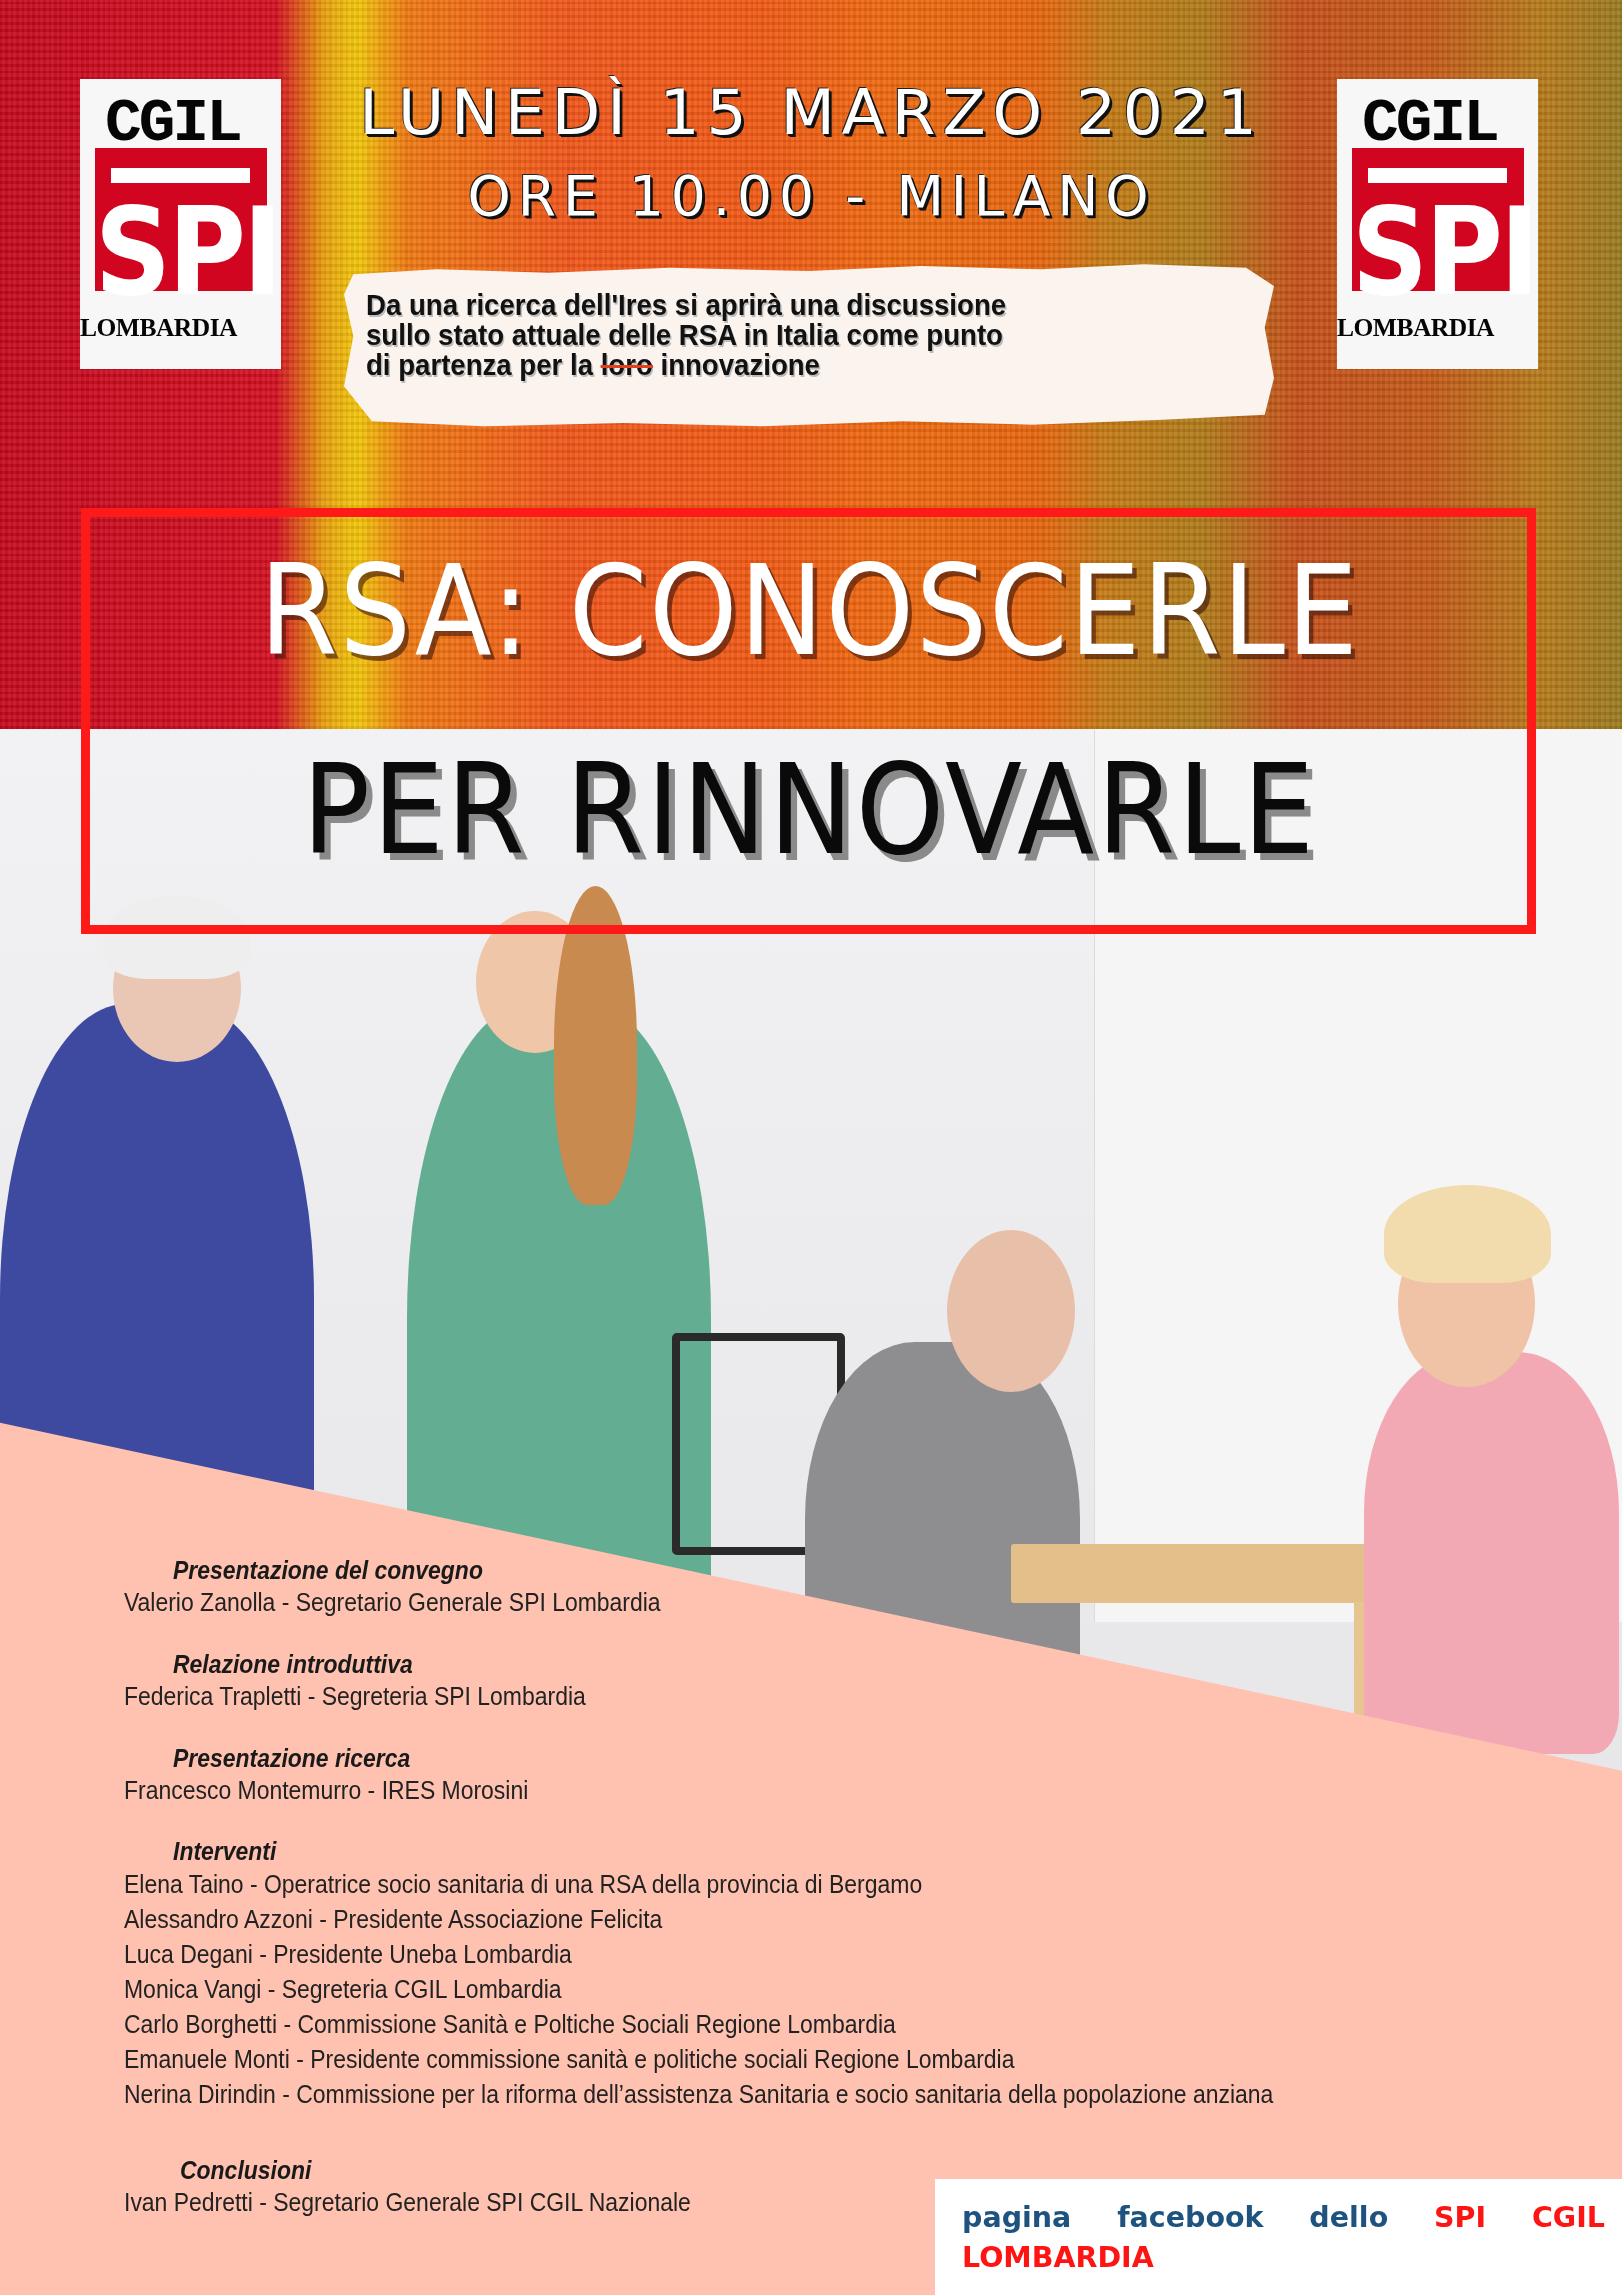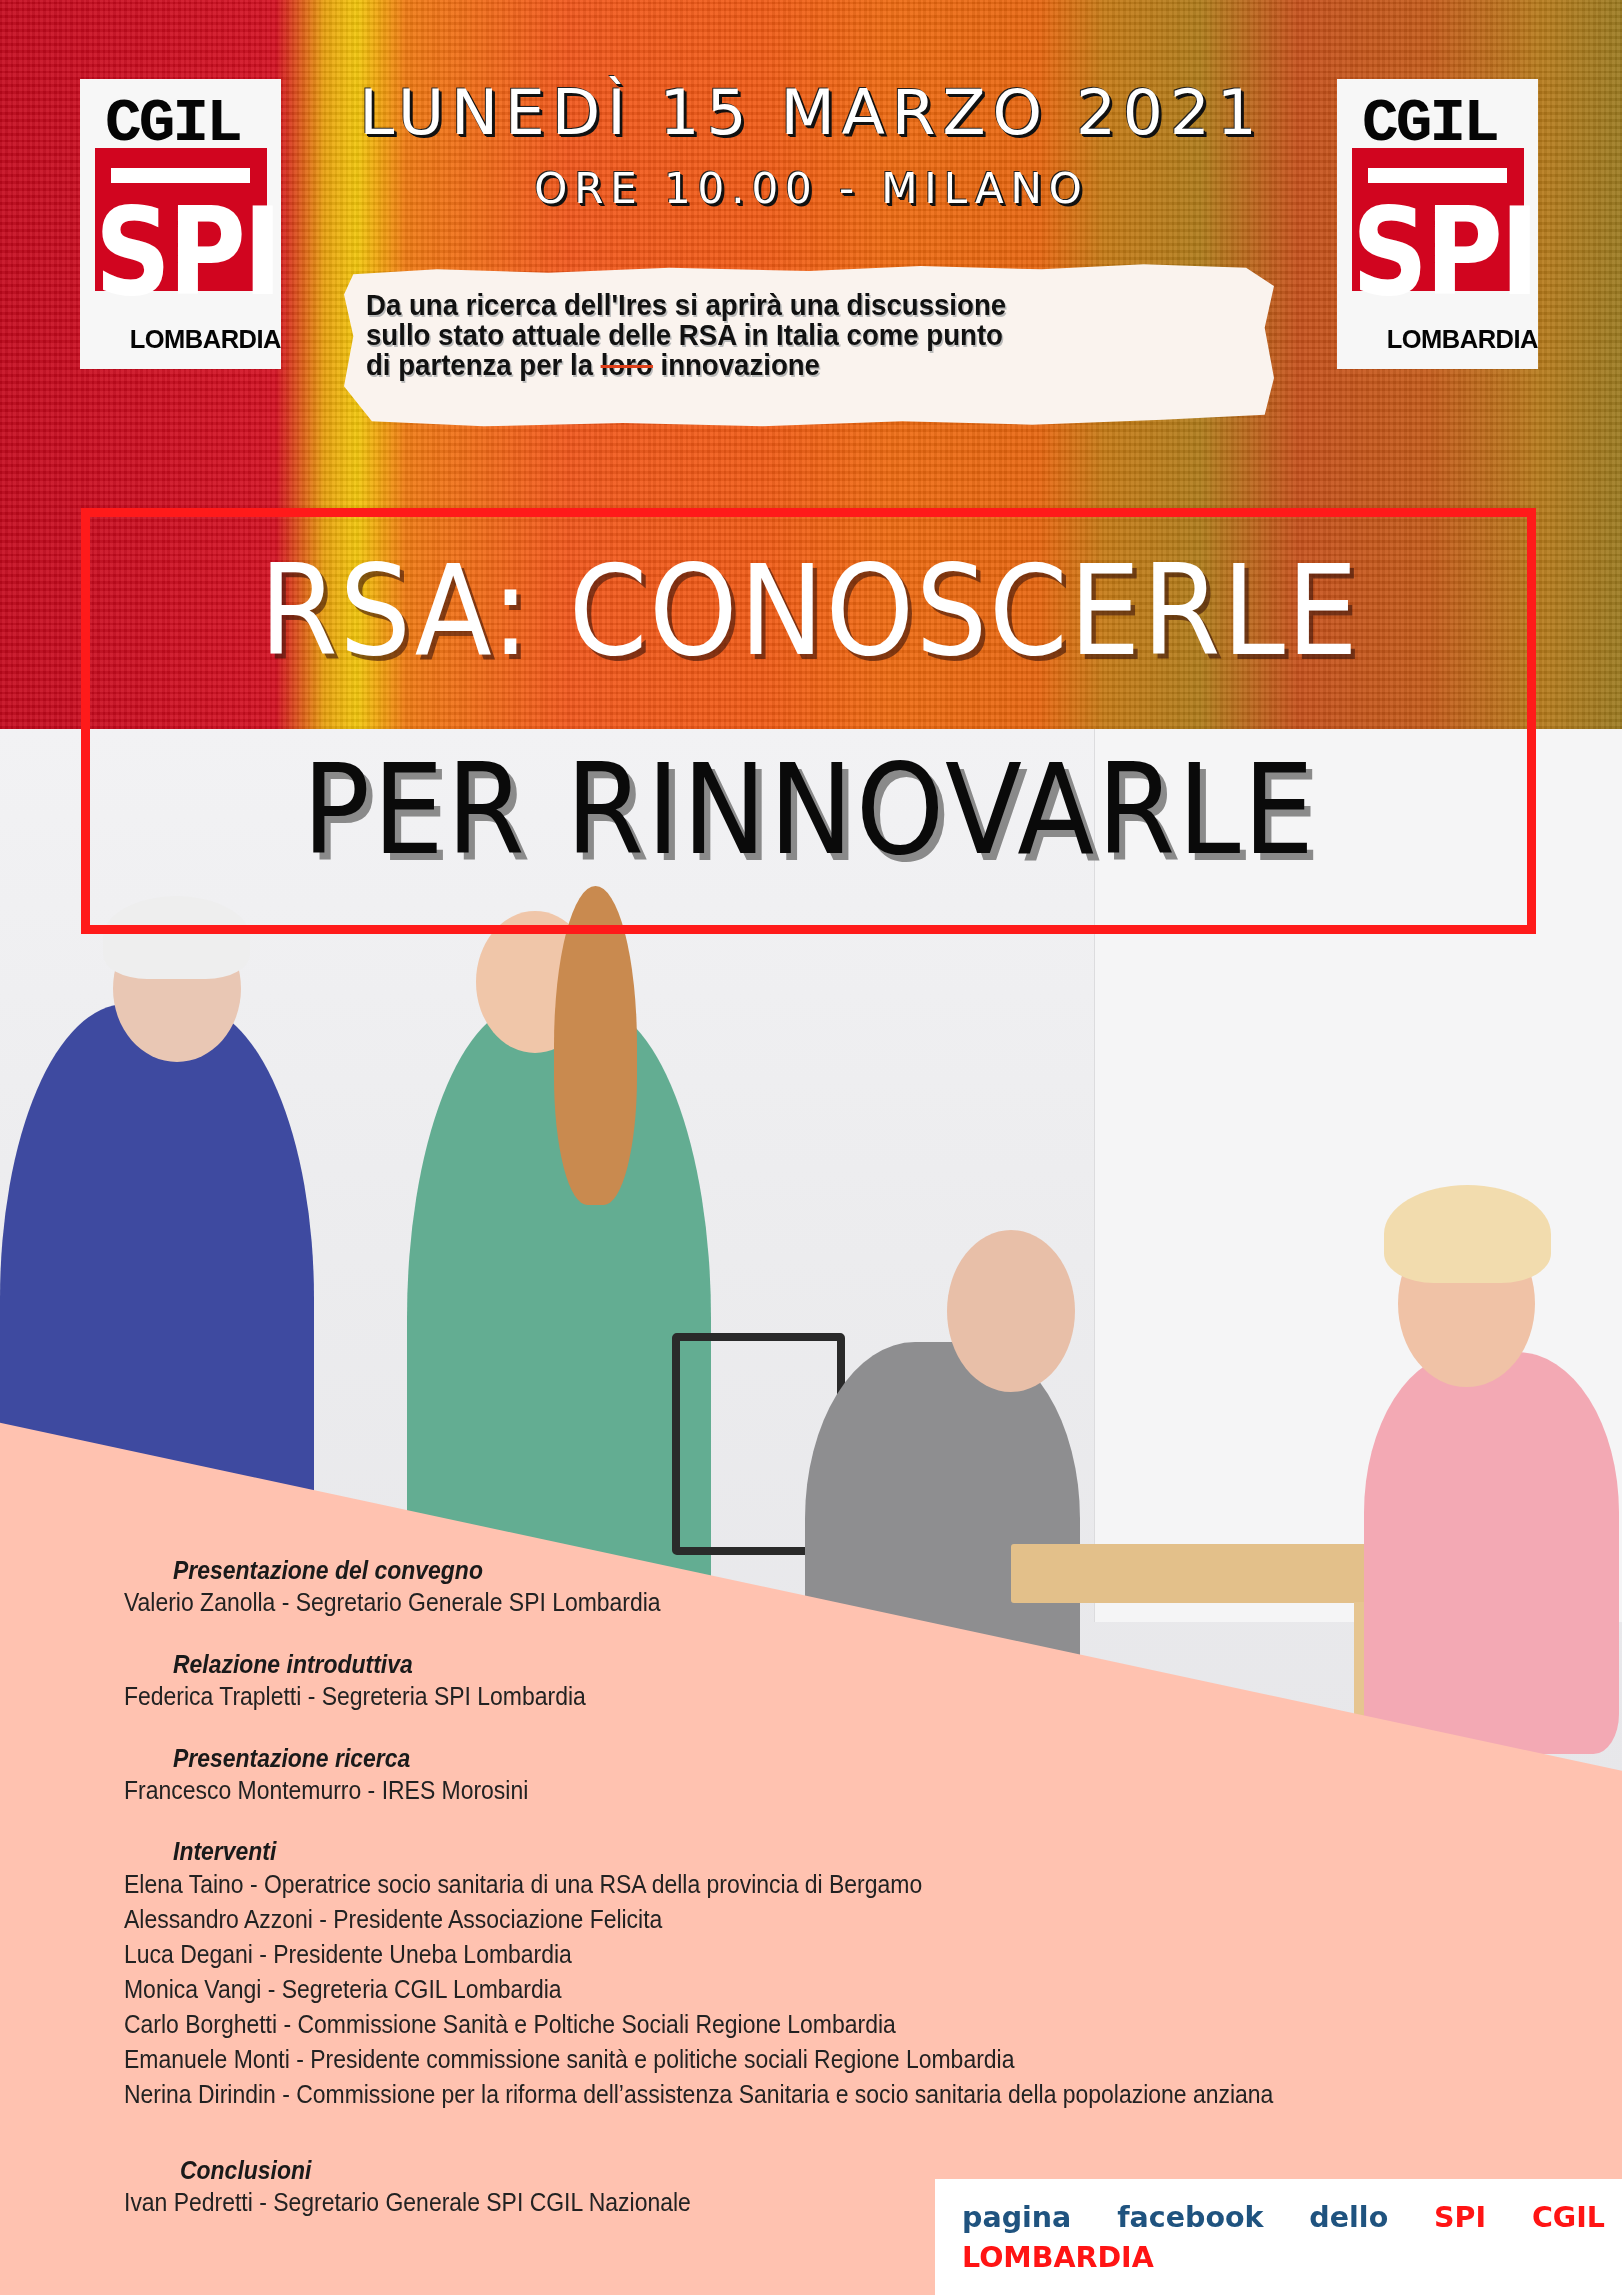--- a/index.html
+++ b/index.html
@@ -26,30 +26,30 @@
   .figure { position:absolute; border-radius:40% 40% 10% 10%; }
 
   
   .logo {
     position:absolute; top:79px; width:201px; height:290px; background:#f7f7f7;
   }
   .logo .cgil { position:absolute; left:0; right:16px; top:9.8px; text-align:center; font-family:Liberation Mono, monospace; font-weight:bold; font-size:61px; letter-spacing:-2.9px; color:#050505; }
   .logo .spi-box { position:absolute; left:14.7px; top:69px; width:172px; height:143px; background:#d1051f; }
   .logo .spi-bar { position:absolute; left:16px; top:19.6px; width:139px; height:15.7px; background:#fff; }
   .logo .spi { position:absolute; left:0; right:0; top:37px; text-align:center; font-family:"DejaVu Sans", sans-serif; font-weight:bold; font-size:106px; line-height:118px; color:#fff; letter-spacing:-2.9px; transform:scaleY(1.15); transform-origin:top; }
-  .logo .region { position:absolute; left:0; right:0; top:246px; text-align:right; font-family:Liberation Sans, sans-serif; font-weight:bold; font-size:25.5px; color:#050505; letter-spacing:-0.5px; }
+  .logo .region { position:absolute; left:0; right:0; top:234px; text-align:left; font-family:Liberation Serif, serif; font-weight:bold; font-size:25.5px; color:#050505; letter-spacing:-0.5px; }
 
   
   .date-line {
     position:absolute; left:294px; width:1035px; text-align:center;
     font-family:"DejaVu Sans", sans-serif; color:#fff; letter-spacing:6.9px;
     text-shadow: 2.9px 2.9px 0 #111, 1.5px 1.5px 0 #111, -1px -1px 0 #222;
   }
   .date-line.l1 { top:76px; font-size:63px; }
-  .date-line.l2 { top:164px; font-size:42px; }
+  .date-line.l2 { top:164px; font-size:55px; }
 
   
   .note {
     position:absolute; left:344px; top:261px; width:930px; height:167px;
     background:#faf3ee;
     clip-path: polygon(1% 8%, 10% 5%, 22% 7%, 35% 4%, 50% 6%, 62% 3%, 75% 5%, 86% 2%, 97% 4%, 100% 15%, 99% 40%, 100% 70%, 99% 92%, 88% 95%, 74% 98%, 60% 96%, 45% 99%, 30% 97%, 15% 99%, 3% 96%, 0% 75%, 1% 45%, 0% 20%);
   }
   .note-text {
     position:absolute; left:366px; top:290px; width:908px;
     font-family:"Liberation Sans", sans-serif; font-weight:bold; font-size:30px; line-height:30px;

